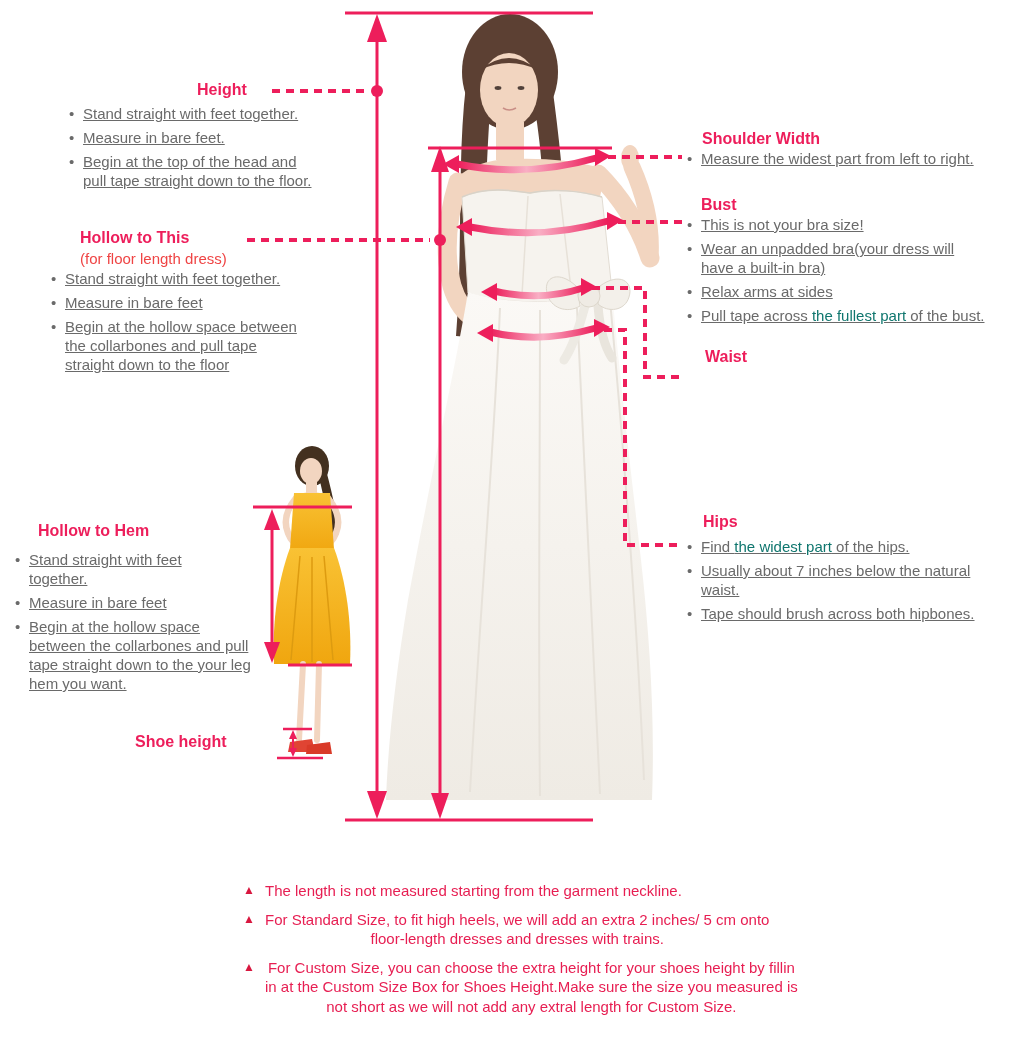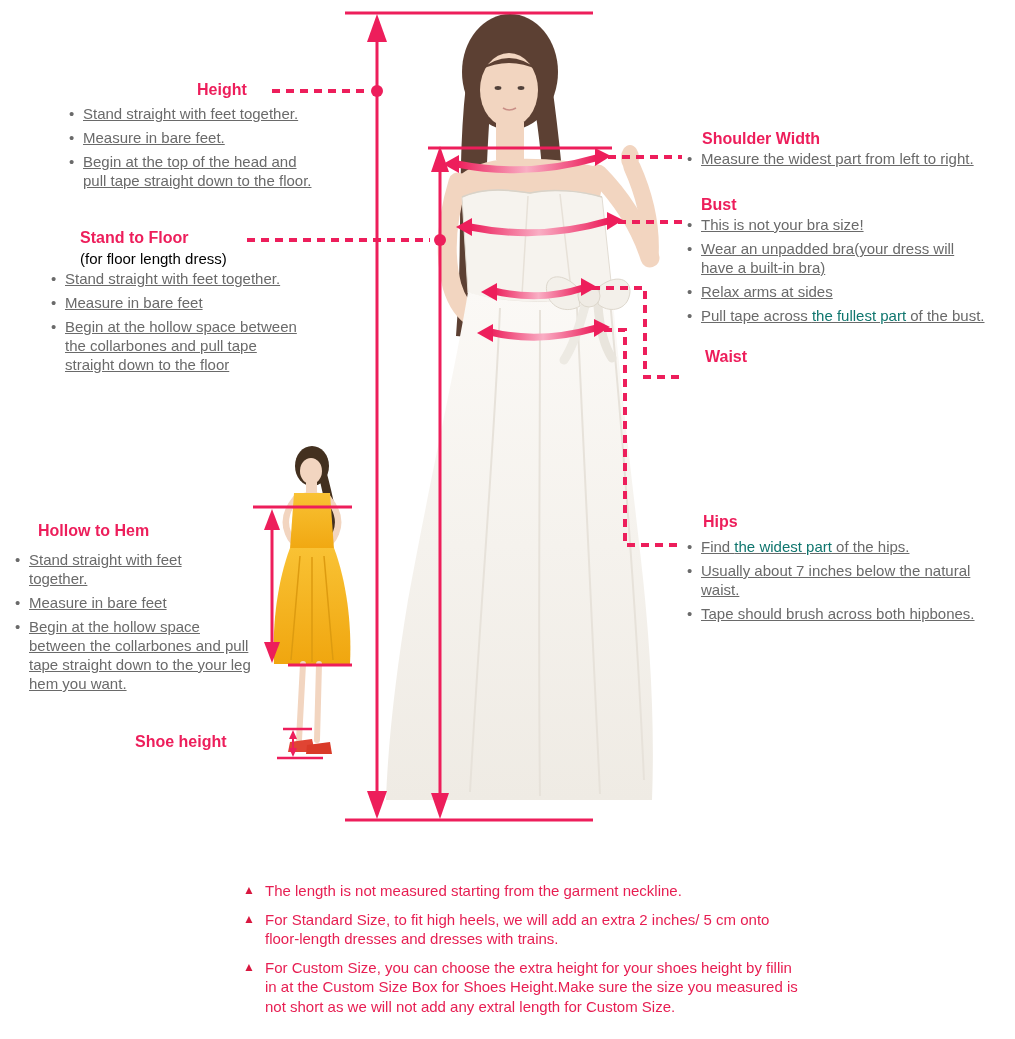--- a/index.html
+++ b/index.html
@@ -1,30 +1,30 @@
 <!DOCTYPE html>
 <html><head>
 <meta charset="utf-8">
 <style>
   html,body{margin:0;padding:0;background:#ffffff;}
   #page{position:relative;width:1015px;height:1039px;background:#ffffff;overflow:hidden;
         font-family:"Liberation Sans",sans-serif;}
   #diagram-svg{position:absolute;left:0;top:0;z-index:1;}
   .txt{position:absolute;z-index:2;}
   h2.sec{margin:0;font-size:16px;font-weight:bold;color:#ED1E5B;line-height:22px;white-space:nowrap;}
-  .sub{font-size:15px;color:#000000;line-height:17px;white-space:nowrap;}
+  .sub{font-size:15px;color:#ef4444;line-height:17px;white-space:nowrap;}
   ul.blist{list-style:none;margin:0;padding:0;font-size:15px;color:#6A6A6A;line-height:19px;text-decoration:underline;}
   ul.blist li{position:relative;padding-left:15px;margin-bottom:5px;}
   ul.blist li::before{content:"\2022";position:absolute;left:1px;top:0;color:#6A6A6A;}
   ul.blist span{white-space:pre-line;}
   .hl{color:#0f766e;}
   #notes{display:block;}
   .note{display:flex;margin-bottom:9px;font-size:15px;line-height:19.5px;color:#E71E52;}
   .note .tri{flex:0 0 22px;color:#D8173F;font-size:12px;line-height:19.5px;}
-  .note .ntext{white-space:pre-line;}
+  .note .ntext{white-space:pre-line;text-align:center;}
 </style>
 </head>
 <body>
 
 <div id="page">
 
   <svg id="diagram-svg" width="1015" height="1039" viewBox="0 0 1015 1039">
     <defs>
       <linearGradient id="arcGrad" x1="0" y1="0" x2="1" y2="0">
         <stop offset="0" stop-color="#EC1E5B"></stop>
@@ -150,21 +150,21 @@
   </svg>
 
   <h2 class="sec txt" style="left:197px;top:79px;">Height</h2>
   <ul class="blist txt" style="left:68px;top:104px;width:300px;">
     <li><span>Stand straight with feet together.</span></li>
     <li><span>Measure in bare feet.</span></li>
     <li><span>Begin at the top of the head and
 pull tape straight down to the floor.</span></li>
   </ul>
 
-  <h2 class="sec txt" style="left:80px;top:227px;">Stand to Floor</h2>
+  <h2 class="sec txt" style="left:80px;top:227px;">Hollow to This</h2>
   <div class="sub txt" style="left:80px;top:250px;">(for floor length dress)</div>
   <ul class="blist txt" style="left:50px;top:269px;width:300px;">
     <li><span>Stand straight with feet together.</span></li>
     <li><span>Measure in bare feet</span></li>
     <li><span>Begin at the hollow space between
 the collarbones and pull tape
 straight down to the floor</span></li>
   </ul>
 
   <h2 class="sec txt" style="left:38px;top:520px;">Hollow to Hem</h2>

